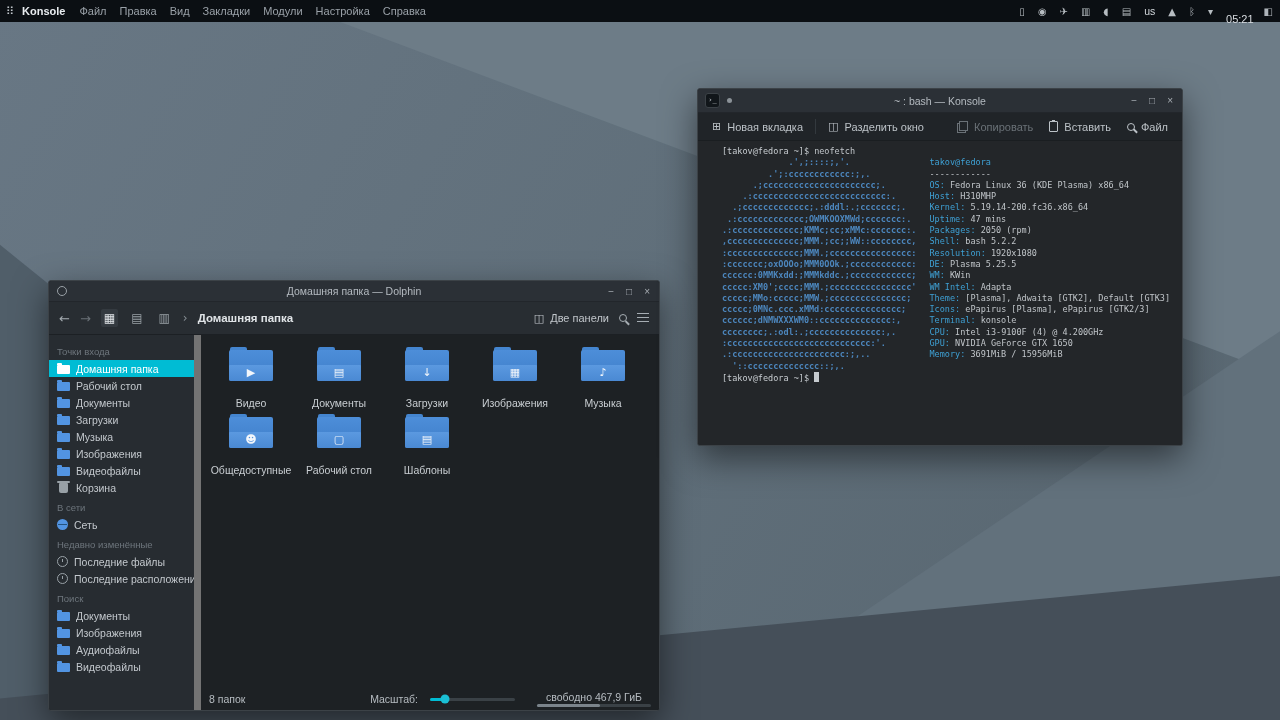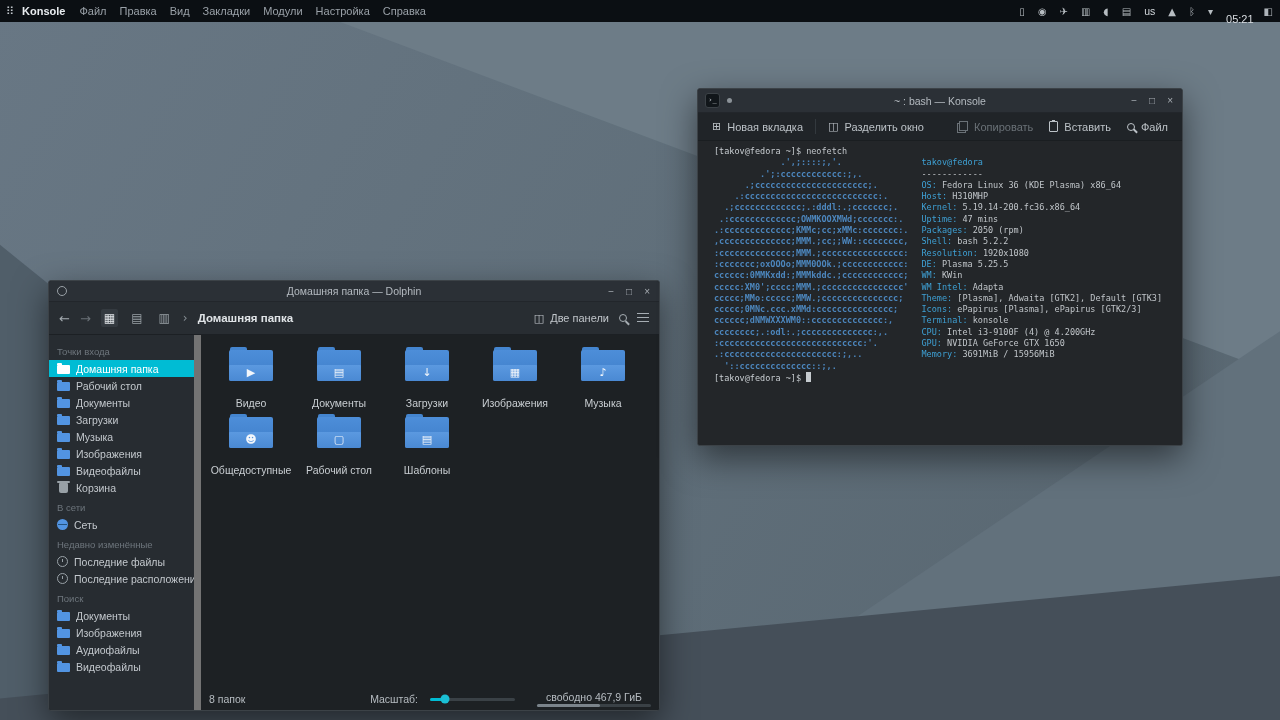--- a/index.html
+++ b/index.html
@@ -85,21 +85,21 @@
   .ktoolbar{height:28px;background:#202428;display:flex;align-items:center;padding:0 10px;font-size:11px;color:#bcc2c7;gap:8px;border-bottom:1px solid #1a1e21}
   .kbtn{display:flex;align-items:center;gap:6px;padding:0 4px}
   .kg{font-size:11px}
   .ksep{width:1px;height:15px;background:#33393e}
   .kspacer{flex:1}
   .ic-copy{width:11px;height:12px;position:relative;display:inline-block;flex:none}
   .ic-copy::before{content:"";position:absolute;left:0;bottom:0;width:7px;height:8px;border:1px solid currentColor}
   .ic-copy::after{content:"";position:absolute;right:0;top:0;width:7px;height:8px;border:1px solid currentColor;background:#202428}
   .ic-paste{width:9px;height:11px;border:1px solid currentColor;position:relative;display:inline-block;flex:none;border-radius:1px}
   .ic-paste::before{content:"";position:absolute;top:-2px;left:2px;width:3px;height:2px;background:currentColor}
-  .term{position:absolute;top:52px;left:0;right:0;bottom:0;background:#232629;padding:5px 16px;font-family:"DejaVu Sans Mono",monospace;font-size:8.5px;line-height:11.3px;color:#c0c5c9}
+  .term{position:absolute;top:52px;left:0;right:0;bottom:0;background:#232629;padding:5px 24px;font-family:"DejaVu Sans Mono",monospace;font-size:8.5px;line-height:11.3px;color:#c0c5c9}
   .prompt{color:#c8cdd1}
   .neofetch{display:flex}
   .logo{font-family:inherit;font-size:inherit;line-height:inherit;color:#4c86bd;font-weight:bold;margin:0}
   .ninfo{margin-left:13px}
   .nl{white-space:pre}
   .nk{color:#3ea0d4;font-weight:normal}
   .cursor{display:inline-block;width:5px;height:10px;background:#c6cbcf;vertical-align:-1px;margin-left:5px}
 </style>
 </head>
 <body>

